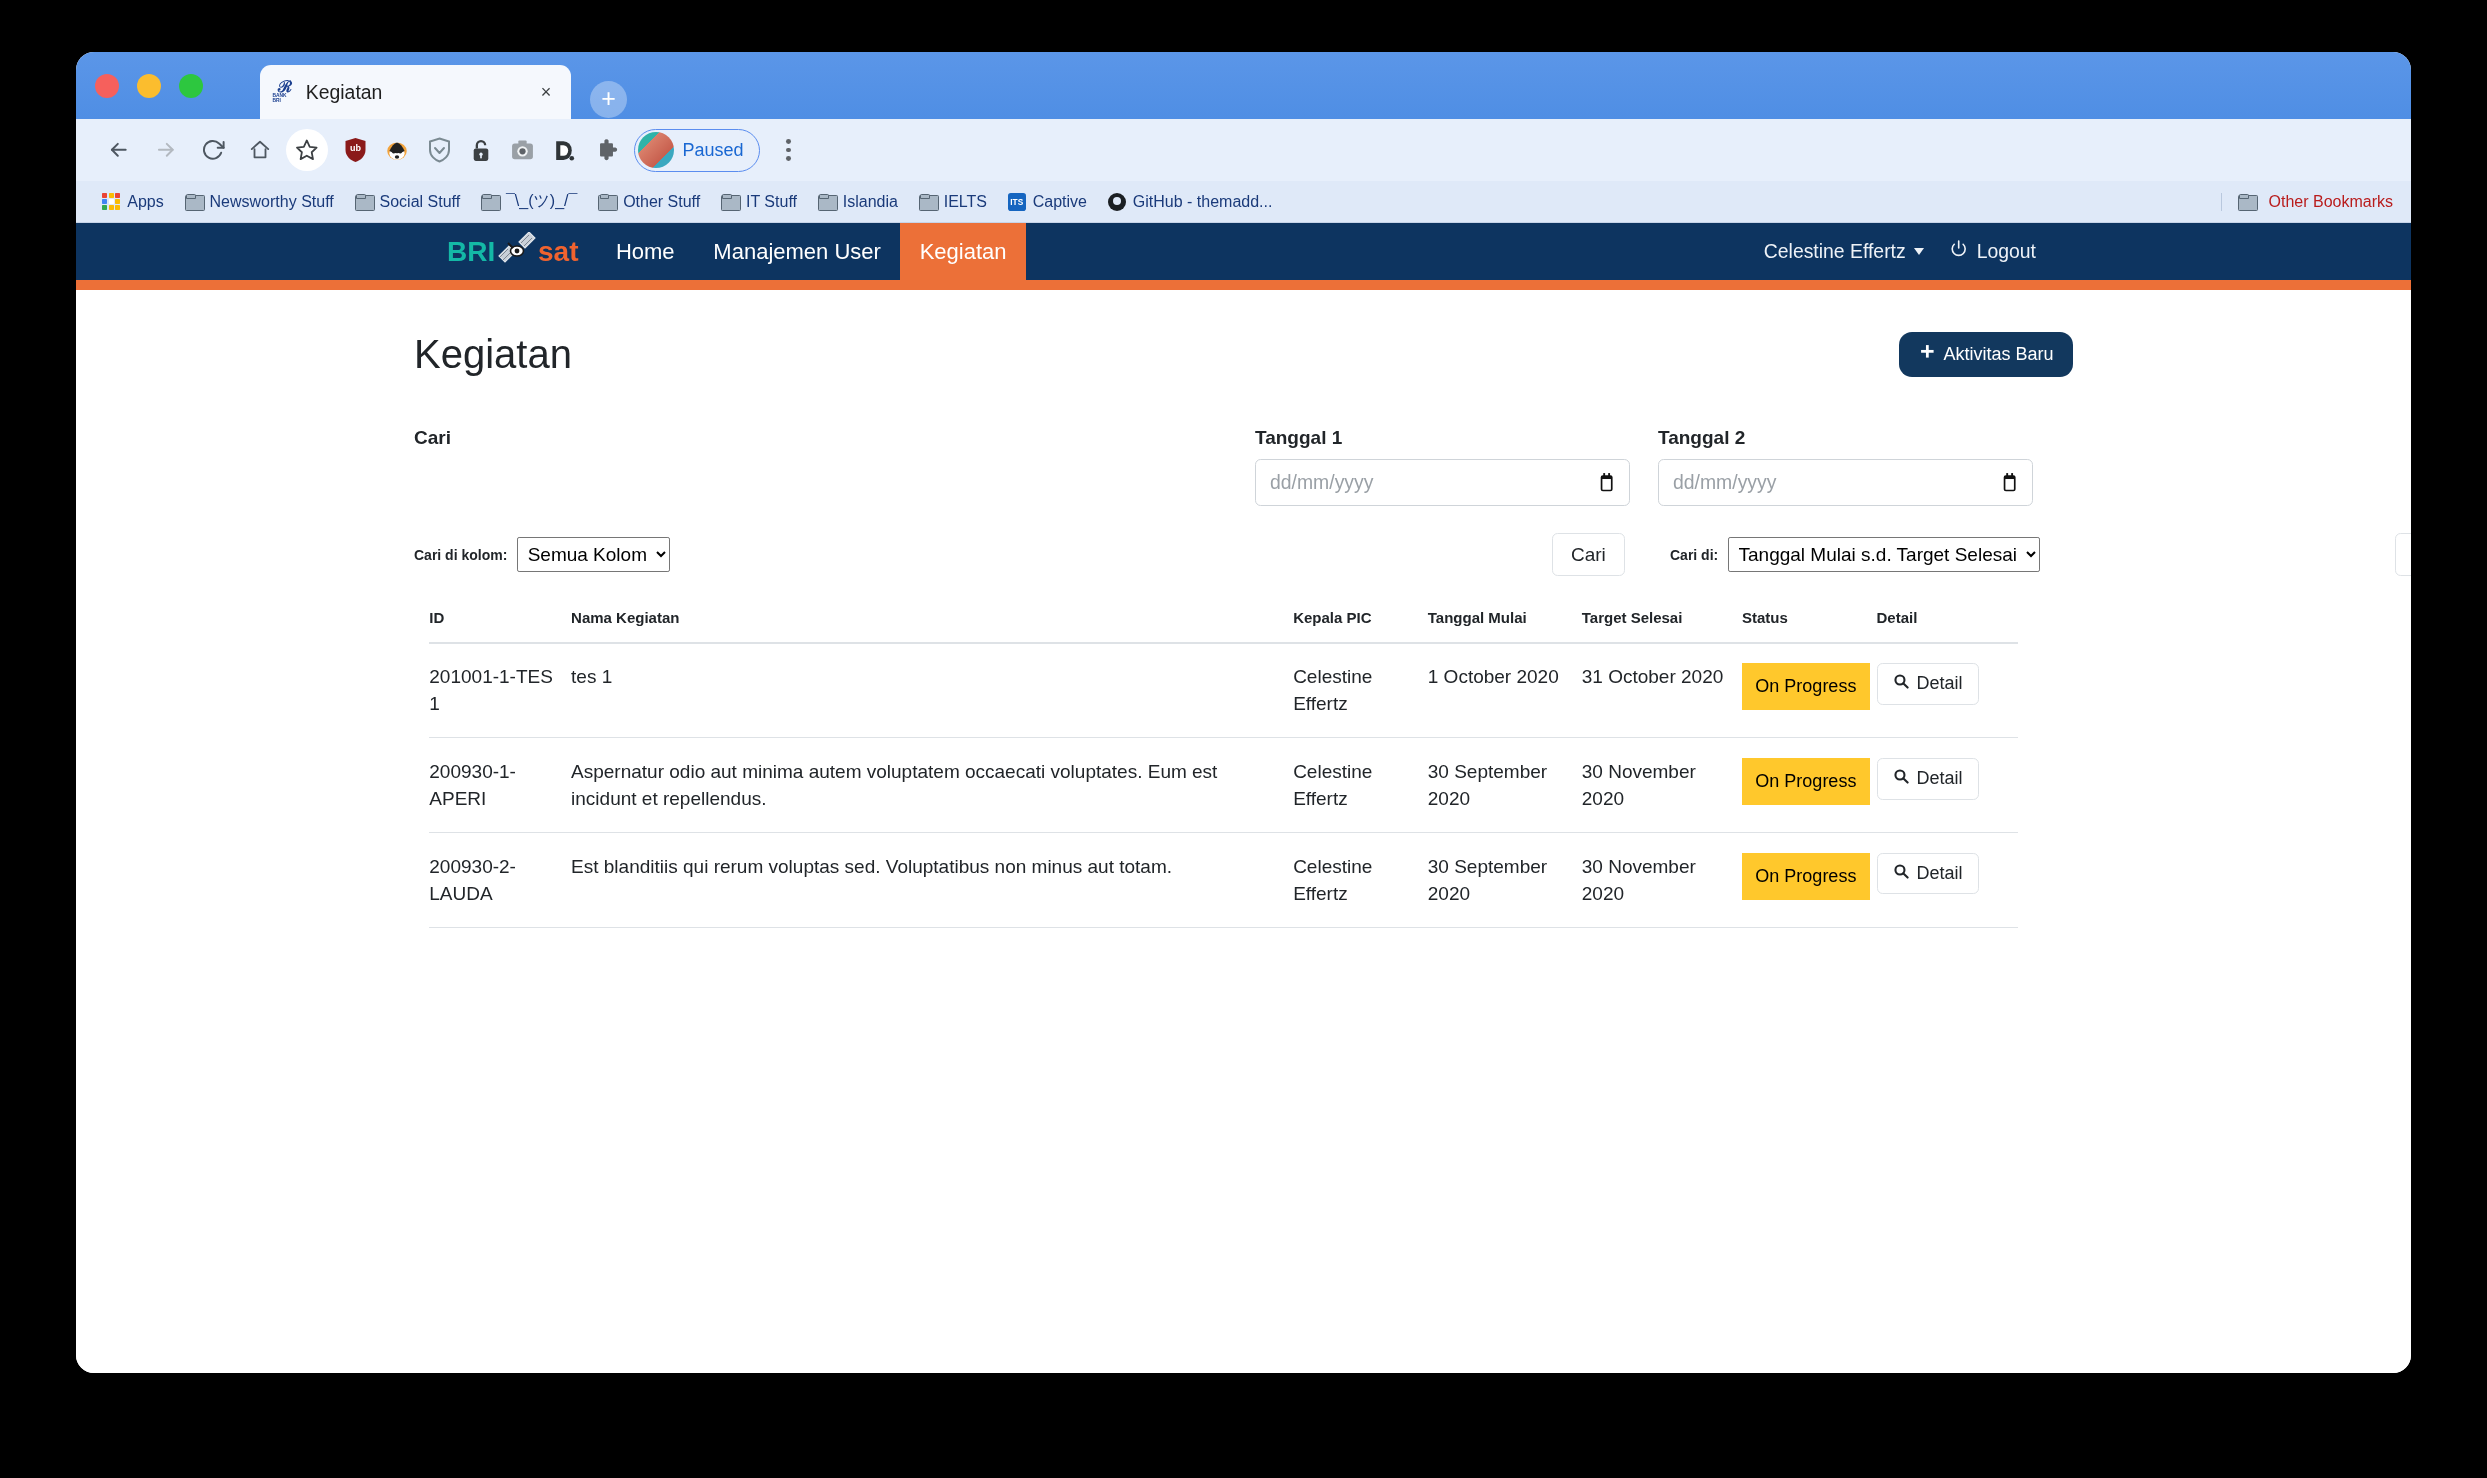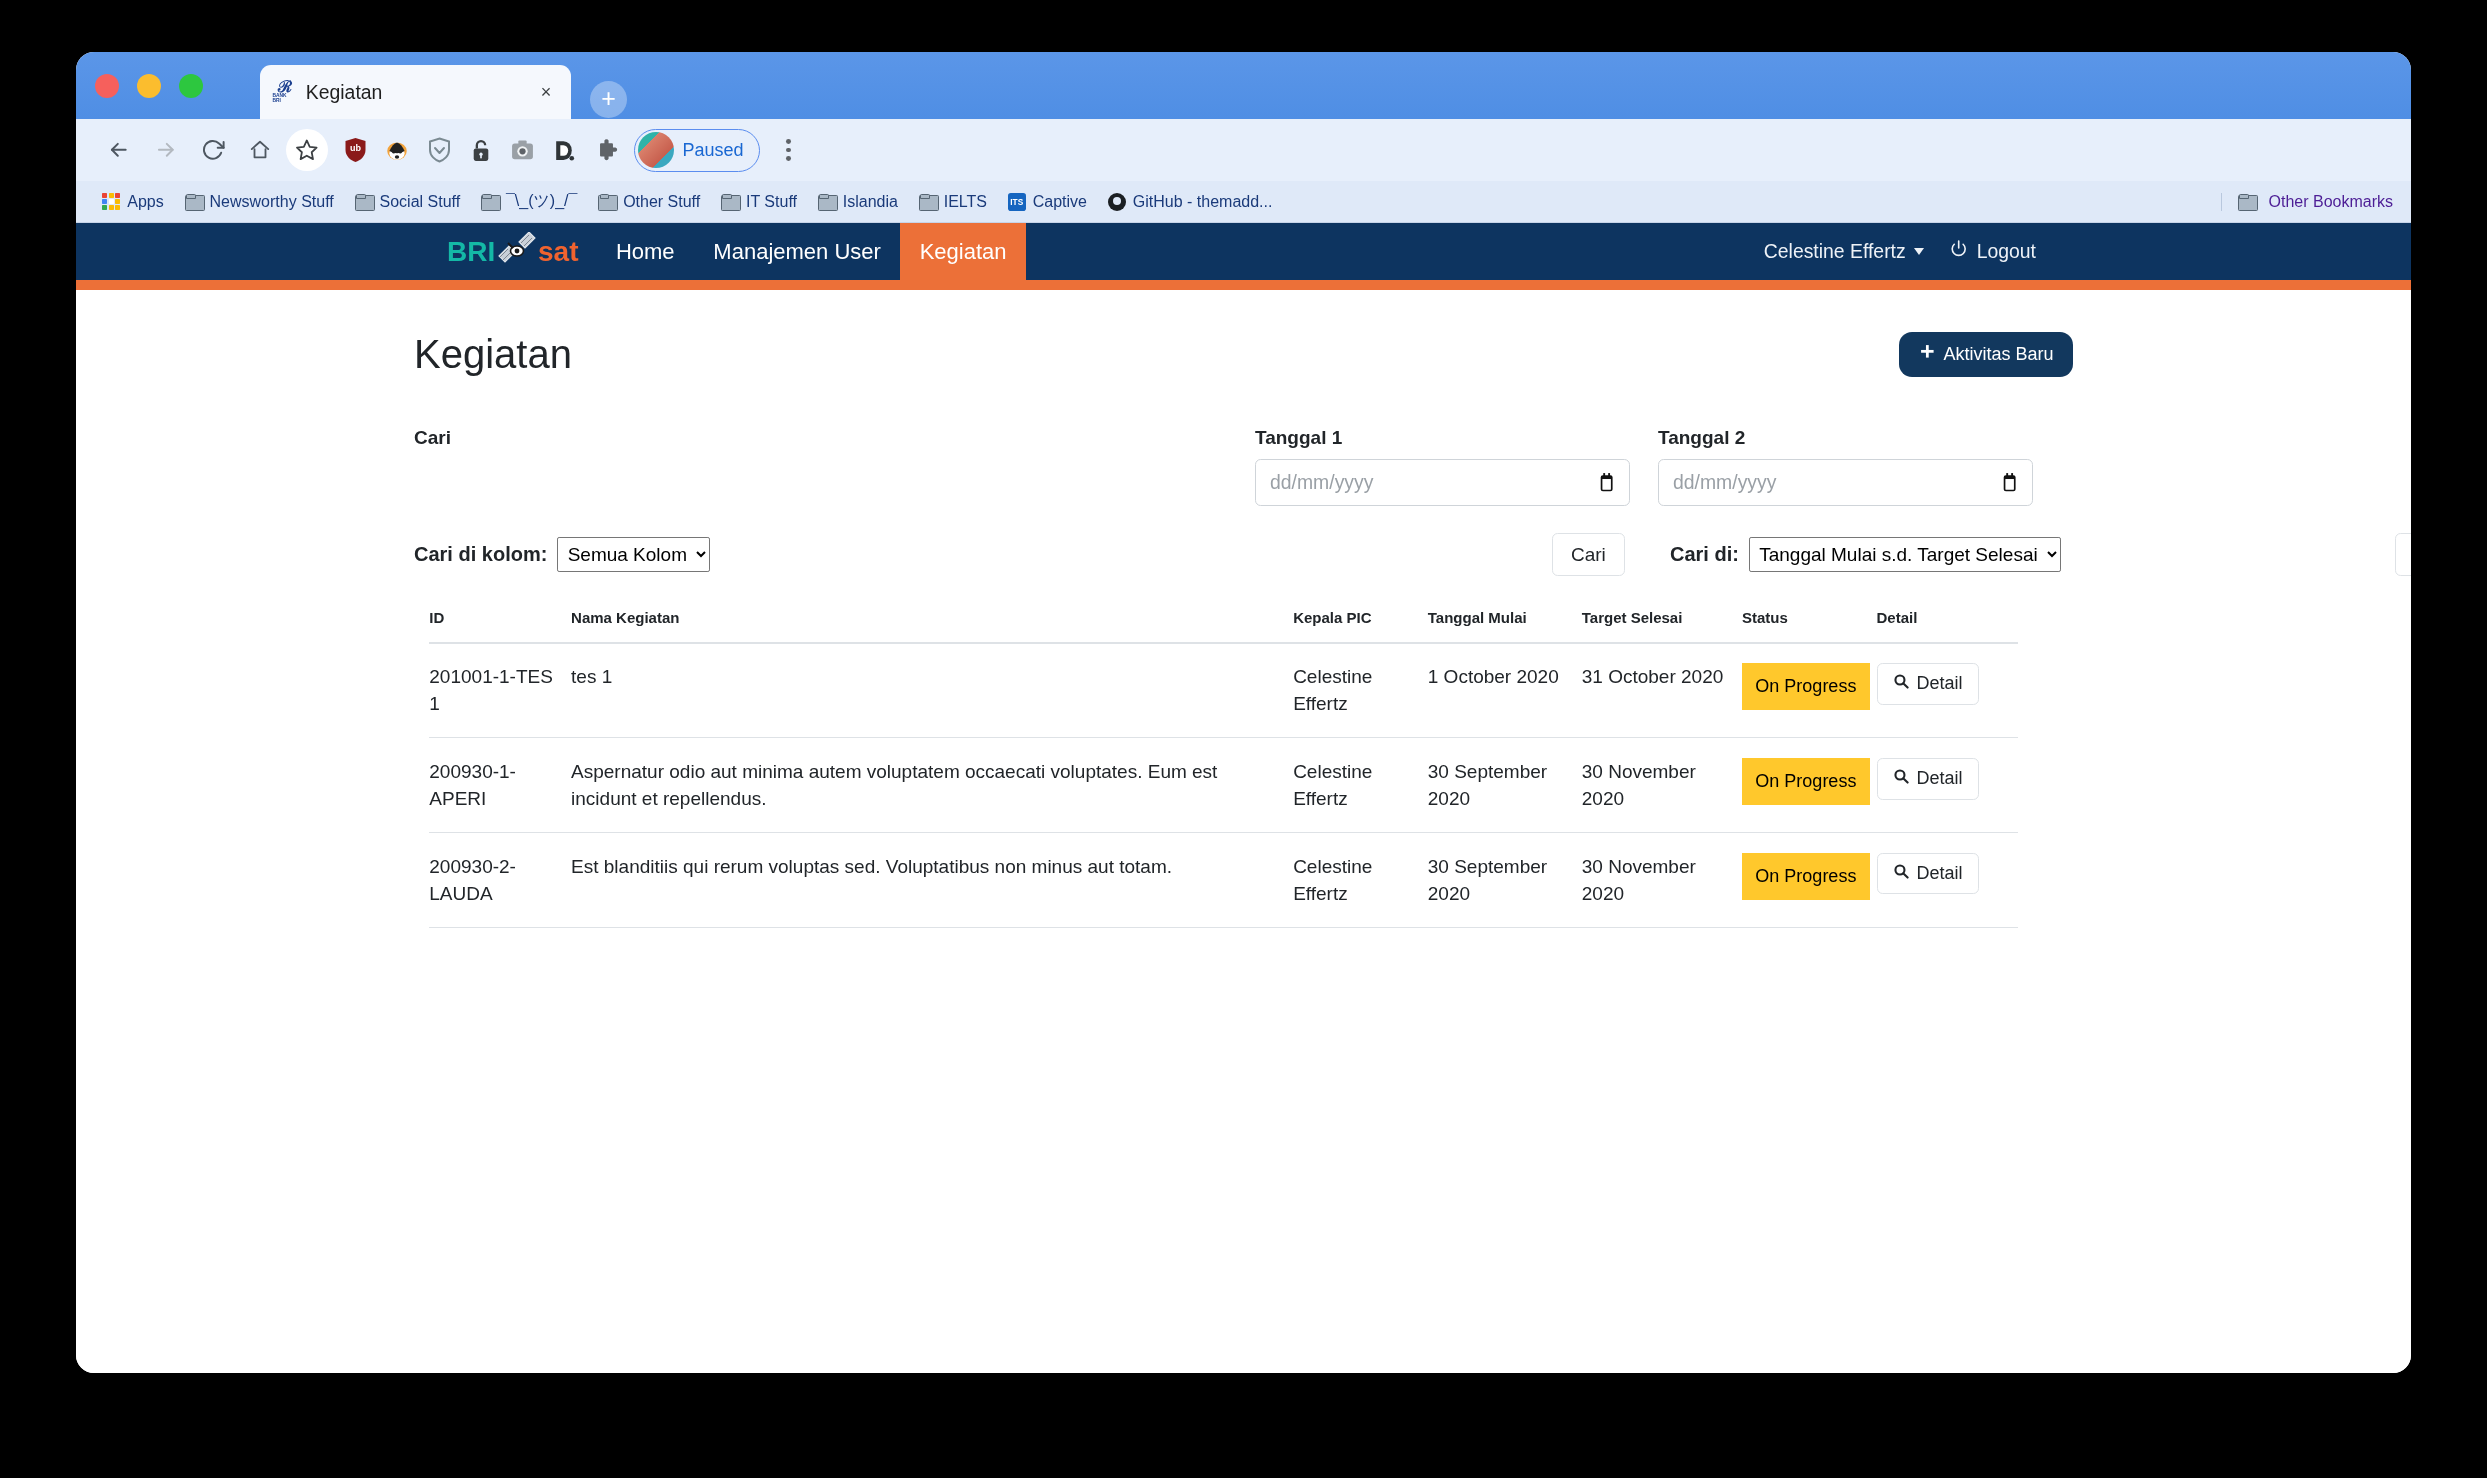--- a/index.html
+++ b/index.html
@@ -165,21 +165,21 @@
     width: 18px; height: 18px; border-radius: 50%; background: #1b1f23;
     flex: none; position: relative;
   }
   #github-icon:after{
     content:""; position:absolute; left:4.9px; top:4.2px; width:8.3px; height:8.3px;
     border-radius:50%; background:#dfe9f8;
   }
   #other-bookmarks {
     position: absolute; right: 18px; top: 50%; transform: translateY(-50%);
     display: flex; align-items: center; gap: 13px; cursor: pointer;
-    font-size: 16px; color: #4c1d95; padding-left: 15.3px;
+    font-size: 16px; color: #b91c1c; padding-left: 15.3px;
     border-left: 1.4px solid #b9c8de;
   }
 
   
   #page {
     height: calc(1321px - 67px - 62px - 42px);
     background: #ffffff;
     overflow: hidden;
   }
 
@@ -249,21 +249,21 @@
   .date-wrap { position: relative; }
   .cal-icon {
     position: absolute; right: 15.3px; top: 50%; transform: translateY(-50%);
     width: 15.3px; height: 19.4px; pointer-events: none;
   }
 
   .form-row-2 {
     display: flex; align-items: center; margin-top: 23.6px; position: relative;
     height: 51px;
   }
-  .inline-label { font-size: 20px; font-weight: bold; color: #212529; margin-right: 9.7px; }
+  .inline-label { font-size: 14px; font-weight: bold; color: #212529; margin-right: 9.7px; }
   select.native {
     font-family: "Liberation Sans", sans-serif;
     font-size: 19px; padding: 3.5px 5.6px; height: 35px;
     border: 1.4px solid #767676; border-radius: 2.1px; background: #fff;
     color: #000;
   }
   .cari-btn {
     border: 1.4px solid #dee2e6; background: #fff; border-radius: 5.6px;
     font-size: 19px; padding: 9.7px 18px; color: #212529; cursor: pointer;
     font-family: "Liberation Sans", sans-serif;

